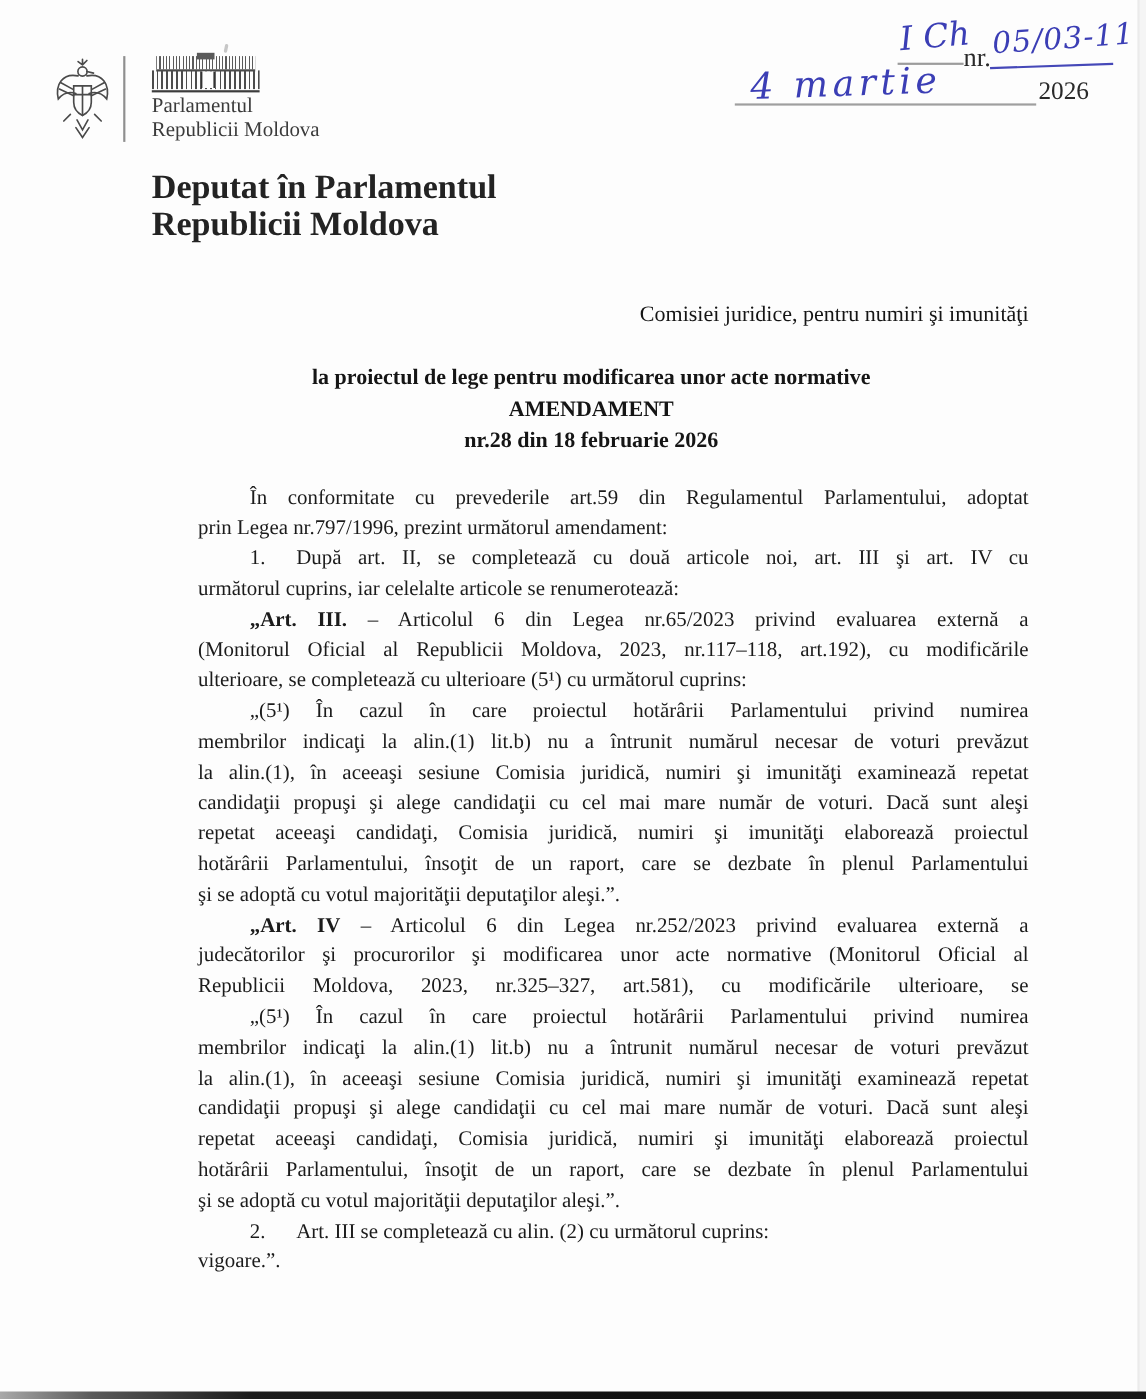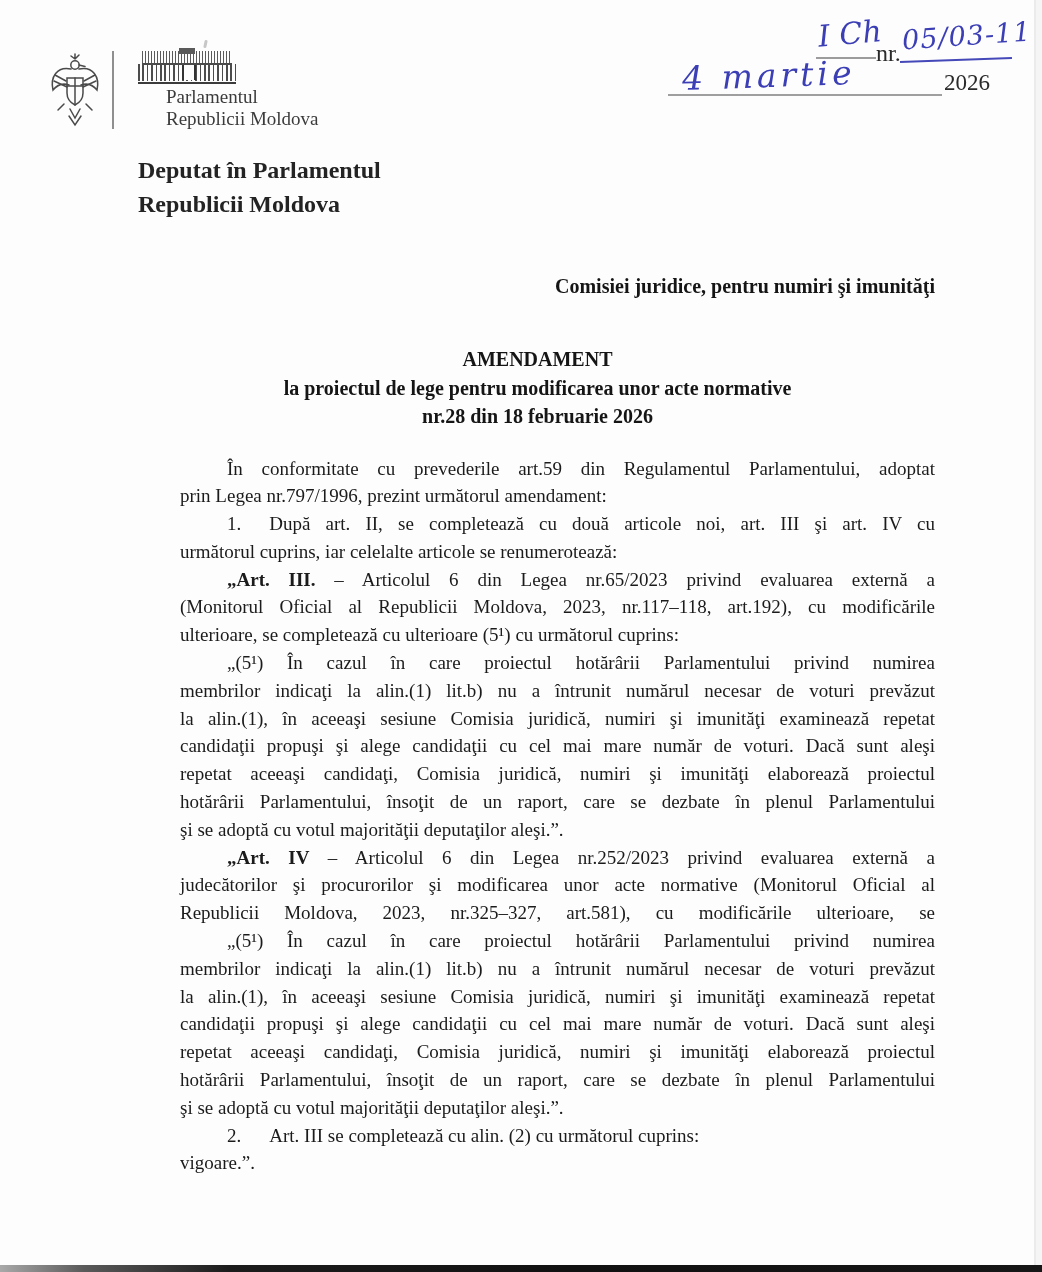--- a/index.html
+++ b/index.html
@@ -18,38 +18,38 @@
   .head-divider{position:absolute;left:112px;top:51px;width:2px;height:78px;background:#8f8f8f;}
   .building{position:absolute;left:138px;top:51px;width:98px;height:34px;}
   .building .roof{position:absolute;left:4px;top:0;width:90px;height:12px;
     background:repeating-linear-gradient(90deg,#5a5a5a 0 1px,transparent 1px 3px);
     border-bottom:2px solid #4a4a4a;}
   .building .peak{position:absolute;left:41px;top:-3px;width:16px;height:6px;background:#5a5a5a;}
   .building .cols{position:absolute;left:0;top:13px;width:98px;height:17px;
     background:repeating-linear-gradient(90deg,#4c4c4c 0 1.6px,transparent 1.6px 4.4px);}
   .building .door{position:absolute;left:44px;top:14px;width:10px;height:15px;background:#fdfdfd;border-left:2px solid #333;border-right:2px solid #333;}
   .building .base{position:absolute;left:0;top:31px;width:98px;height:2px;background:#3c3c3c;}
-  .inst{position:absolute;left:138px;top:86px;font-size:19px;line-height:22px;color:#3b3b3b;margin-left:28px;}
+  .inst{position:absolute;left:138px;top:86px;font-size:19px;line-height:22px;color:#3b3b3b;}
 
-  .main-title{position:absolute;left:138px;top:153px;font-size:24px;line-height:34px;font-weight:bold;color:#232323;}
+  .main-title{position:absolute;left:138px;top:153px;font-size:31px;line-height:34px;font-weight:bold;color:#232323;}
 
   
   .hand{font-family:"DejaVu Serif", serif;font-style:italic;color:#3b3eb5;white-space:nowrap;}
   .hand-initials{position:absolute;left:818px;top:16px;font-size:30px;transform:rotate(-5deg);}
   .nr-label{position:absolute;left:876px;top:40px;font-size:24px;color:#2a2a2a;}
   .hand-number{position:absolute;left:902px;top:20px;font-size:27px;transform:rotate(-4deg);letter-spacing:1px;}
   .ul-initials{position:absolute;left:816px;top:57px;width:60px;height:2px;background:#9c9c9c;}
   .ul-number{position:absolute;left:900px;top:59px;width:112px;height:2px;background:#4548b8;transform:rotate(-2deg);}
   .hand-date{position:absolute;left:682px;top:56px;font-size:33px;transform:rotate(-2deg);letter-spacing:4px;}
   .ul-date{position:absolute;left:668px;top:94px;width:274px;height:2px;background:#9f9f9f;}
   .printed-year{position:absolute;left:944px;top:70px;font-size:23px;color:#2a2a2a;text-align:center;}
 
   
   .doc-col{position:absolute;left:140px;top:272px;width:795px;color:#1b1b1b;}
-  .addressee{font-size:20px;font-weight:bold;text-align:right;line-height:28px;margin-bottom:45px;color:#151515;}
+  .addressee{font-size:20px;font-weight:normal;text-align:right;line-height:28px;margin-bottom:29px;color:#151515;}
   .doc-title{font-size:20px;font-weight:bold;text-align:center;line-height:28.5px;color:#151515;}
   .body-text{margin-top:24px;font-size:19px;line-height:27.8px;margin-left:40px;}
   .body-text .line{text-align:justify;text-align-last:justify;}
   .body-text .line.last{text-align-last:left;}
   .body-text .line.first{text-indent:47px;}
   .numgap{display:inline-block;width:28px;}
 </style>
 </head>
 <body>
 
@@ -97,22 +97,22 @@
   <div class="printed-year">2026</div>
 
   <div class="main-title">
     <div>Deputat în Parlamentul</div>
     <div>Republicii Moldova</div>
   </div>
 
   <div class="doc-col">
     <div class="addressee">Comisiei juridice, pentru numiri şi imunităţi</div>
     <div class="doc-title">
+      <div>la proiectul de lege pentru modificarea unor acte normative</div>
       <div>AMENDAMENT</div>
-      <div>la proiectul de lege pentru modificarea unor acte normative</div>
       <div>nr.28 din 18 februarie 2026</div>
     </div>
     <div class="body-text">
         <div class="line first">În conformitate cu prevederile art.59 din Regulamentul Parlamentului, adoptat</div>
         <div class="line last">prin Legea nr.797/1996, prezint următorul amendament:</div>
         <div class="line first"><span>1.</span><span class="numgap"></span>După art. II, se completează cu două articole noi, art. III şi art. IV cu</div>
         <div class="line last">următorul cuprins, iar celelalte articole se renumerotează:</div>
         <div class="line first"><b>„Art. III.</b> – Articolul 6 din Legea nr.65/2023 privind evaluarea externă a</div>
         <div class="line">(Monitorul Oficial al Republicii Moldova, 2023, nr.117–118, art.192), cu modificările</div>
         <div class="line last">ulterioare, se completează cu ulterioare (5¹) cu următorul cuprins:</div>

